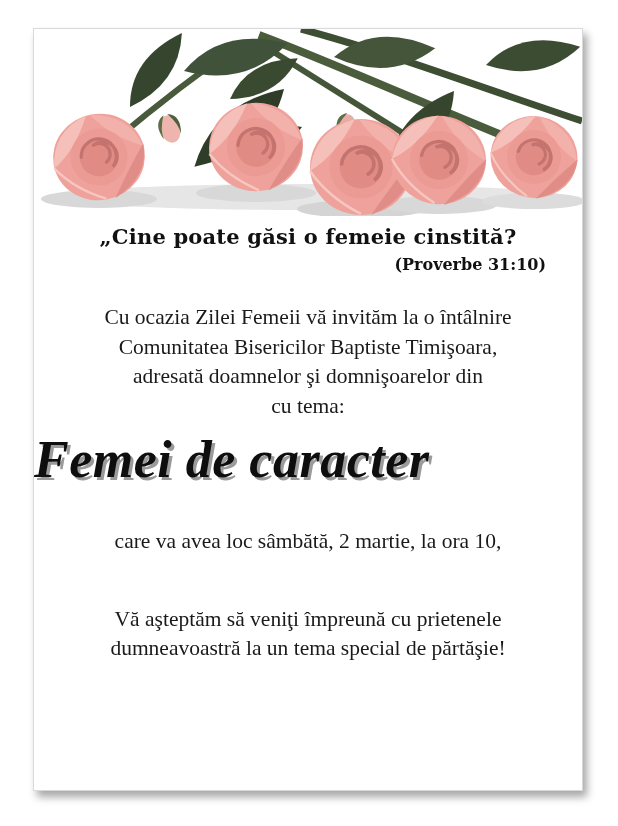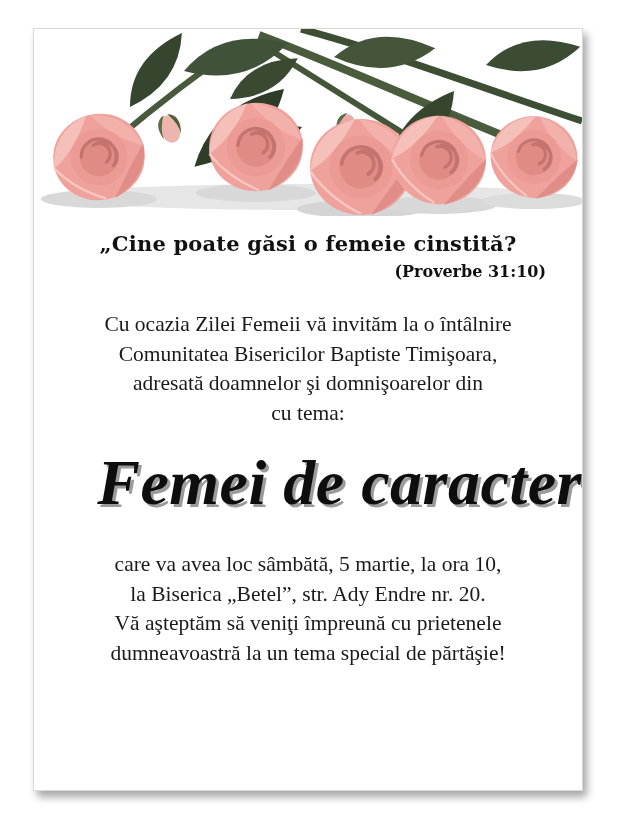--- a/index.html
+++ b/index.html
@@ -28,21 +28,21 @@
     box-shadow: 4px 6px 8px rgba(0,0,0,0.35);
     box-sizing: border-box;
     overflow: hidden;
   }
   .photo {
     display: block;
     width: 548px;
     height: 187px;
   }
   .quote {
-    margin-top: 14px;
+    margin-top: 7px;
     text-align: center;
     font-family: "DejaVu Serif", serif;
     font-weight: bold;
     font-size: 21px;
     line-height: 28px;
     color: #111111;
     letter-spacing: 0.2px;
   }
   .quote-ref {
     margin-top: 4px;
@@ -56,40 +56,41 @@
   }
   .intro {
     margin-top: 28px;
     text-align: center;
     font-family: "Liberation Serif", serif;
     font-size: 21.5px;
     line-height: 29.5px;
     color: #1a1a1a;
   }
   .big-title {
-    margin-top: 21px;
-    text-align: right;
+    margin-top: 5px;
+    text-align: left;
     font-family: "Liberation Serif", serif;
     font-weight: bold;
     font-style: italic;
-    font-size: 64px;
+    font-size: 52px;
     line-height: 68px;
     color: #0e0e0e;
     text-shadow: 3px 3px 0 #9b9b9b;
     letter-spacing: 0.5px;
   }
   .details {
     margin-top: 33px;
     text-align: center;
     font-family: "Liberation Serif", serif;
     font-size: 21.5px;
     line-height: 29.5px;
     color: #1a1a1a;
   }
   .closing {
+    margin-top: 48px;
     text-align: center;
     font-family: "Liberation Serif", serif;
     font-size: 21.5px;
     line-height: 29.5px;
     color: #1a1a1a;
   }
 </style>
 </head>
 <body>
 
@@ -161,22 +162,21 @@
     <div class="intro">
       <div>Cu ocazia Zilei Femeii vă invităm la o întâlnire</div>
       <div>Comunitatea Bisericilor Baptiste Timişoara,</div>
       <div>adresată doamnelor şi domnişoarelor din</div>
       <div>cu tema:</div>
     </div>
 
     <div class="big-title">Femei de caracter</div>
 
     <div class="details">
-      <div>care va avea loc sâmbătă, 5 martie, la ora 10,</div>
-      <div>la Biserica „Betel”, str. Ady Endre nr. 20.</div>
+      <div>care va avea loc sâmbătă, 2 martie, la ora 10,</div>
     </div>
 
     <div class="closing">
       <div>Vă aşteptăm să veniţi împreună cu prietenele</div>
       <div>dumneavoastră la un tema special de părtăşie!</div>
     </div>
 
   </div>
 </div>
 

